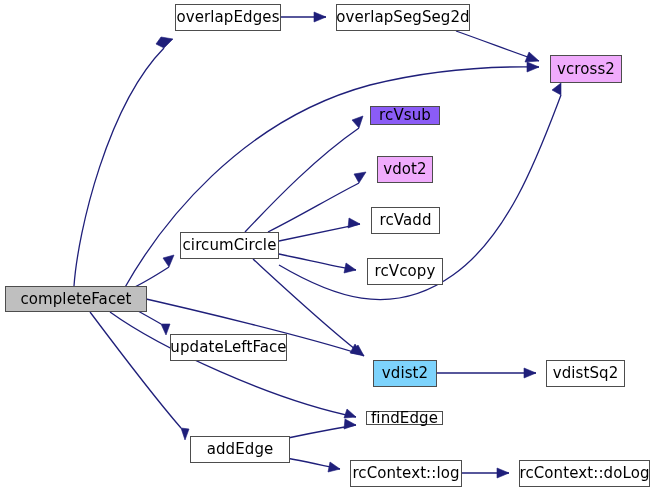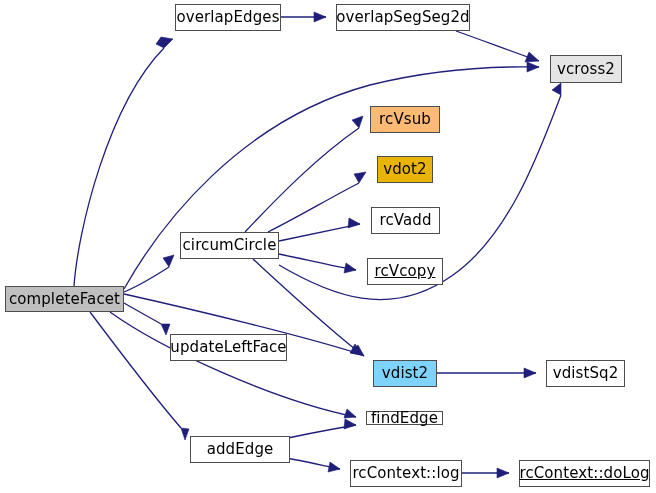--- a/index.html
+++ b/index.html
@@ -132,42 +132,42 @@
       </g>
       <g>
         <path class="edge-path" d="M437,373 L536,373" stroke="#1f1f7a"></path>
         <path class="edge-head" d="M536,373 L524,368 L524,378 Z" fill="#1f1f7a" stroke="#1f1f7a"></path>
       </g>
       <g>
         <path class="edge-path" d="M462,473 L509,473" stroke="#1f1f7a"></path>
         <path class="edge-head" d="M509,473 L497,468 L497,478 Z" fill="#1f1f7a" stroke="#1f1f7a"></path>
       </g>
     </svg>
-<div class="node-box highlight" style="left: 5px; top: 286px; width: 119px; height: 26px; background: rgb(191, 191, 191); border-color: rgb(77, 77, 77);">
+<div class="node-box highlight" style="left: 5px; top: 286px; width: 142px; height: 26px; background: rgb(191, 191, 191); border-color: rgb(77, 77, 77);">
       <span class="node-label">completeFacet</span>
     </div>
     <div class="node-box" style="left: 175px; top: 4px; width: 106px; height: 27px; background: rgb(255, 255, 255); border-color: rgb(77, 77, 77);">
       <span class="node-label">overlapEdges</span>
     </div>
     <div class="node-box" style="left: 336px; top: 4px; width: 134px; height: 27px; background: rgb(255, 255, 255); border-color: rgb(77, 77, 77); justify-content: center;">
       <span class="node-label">overlapSegSeg2d</span>
     </div>
-    <div class="node-box" style="left: 550px; top: 55px; width: 72px; height: 28px; background: #e5e5e5; border-color: rgb(77, 77, 77);">
+    <div class="node-box" style="left: 550px; top: 55px; width: 72px; height: 28px; background: #f0abfc; border-color: rgb(77, 77, 77);">
       <span class="node-label">vcross2</span>
     </div>
-    <div class="node-box" style="left: 370px; top: 106px; width: 70px; height: 27px; background: #fdba74; border-color: rgb(77, 77, 77);">
+    <div class="node-box" style="left: 370px; top: 106px; width: 70px; height: 19px; background: #8b5cf6; border-color: rgb(77, 77, 77);">
       <span class="node-label">rcVsub</span>
     </div>
-    <div class="node-box" style="left: 377px; top: 156px; width: 56px; height: 27px; background: #eab308; border-color: rgb(77, 77, 77);">
+    <div class="node-box" style="left: 377px; top: 156px; width: 56px; height: 27px; background: #f0abfc; border-color: rgb(77, 77, 77);">
       <span class="node-label">vdot2</span>
     </div>
     <div class="node-box" style="left: 371px; top: 207px; width: 69px; height: 27px; background: rgb(255, 255, 255); border-color: rgb(77, 77, 77);">
       <span class="node-label">rcVadd</span>
     </div>
-    <div class="node-box" style="left: 367px; top: 258px; width: 76px; height: 27px; background: rgb(255, 255, 255); border-color: rgb(77, 77, 77); text-decoration: underline;">
+    <div class="node-box" style="left: 367px; top: 258px; width: 76px; height: 27px; background: rgb(255, 255, 255); border-color: rgb(77, 77, 77);">
       <span class="node-label">rcVcopy</span>
     </div>
     <div class="node-box" style="left: 170px; top: 334px; width: 117px; height: 27px; background: rgb(255, 255, 255); border-color: rgb(77, 77, 77);">
       <span class="node-label">updateLeftFace</span>
     </div>
     <div class="node-box" style="left: 180px; top: 232px; width: 99px; height: 27px; background: rgb(255, 255, 255); border-color: rgb(77, 77, 77);">
       <span class="node-label">circumCircle</span>
     </div>
     <div class="node-box" style="left: 373px; top: 360px; width: 64px; height: 27px; background: #7dd3fc; border-color: rgb(77, 77, 77);">
       <span class="node-label">vdist2</span>
@@ -177,16 +177,16 @@
     </div>
     <div class="node-box" style="left: 366px; top: 411px; width: 77px; height: 14px; background: rgb(255, 255, 255); border-color: rgb(77, 77, 77);">
       <span class="node-label">findEdge</span>
     </div>
     <div class="node-box" style="left: 190px; top: 436px; width: 100px; height: 27px; background: rgb(255, 255, 255); border-color: rgb(77, 77, 77);">
       <span class="node-label">addEdge</span>
     </div>
     <div class="node-box" style="left: 350px; top: 460px; width: 112px; height: 27px; background: rgb(255, 255, 255); border-color: rgb(77, 77, 77); justify-content: center;">
       <span class="node-label">rcContext::log</span>
     </div>
-    <div class="node-box" style="left: 519px; top: 460px; width: 131px; height: 27px; background: rgb(255, 255, 255); border-color: rgb(77, 77, 77); text-decoration: underline;">
+    <div class="node-box" style="left: 519px; top: 460px; width: 131px; height: 27px; background: rgb(255, 255, 255); border-color: rgb(77, 77, 77);">
       <span class="node-label">rcContext::doLog</span>
     </div>
   </div>
 
 </body></html>

